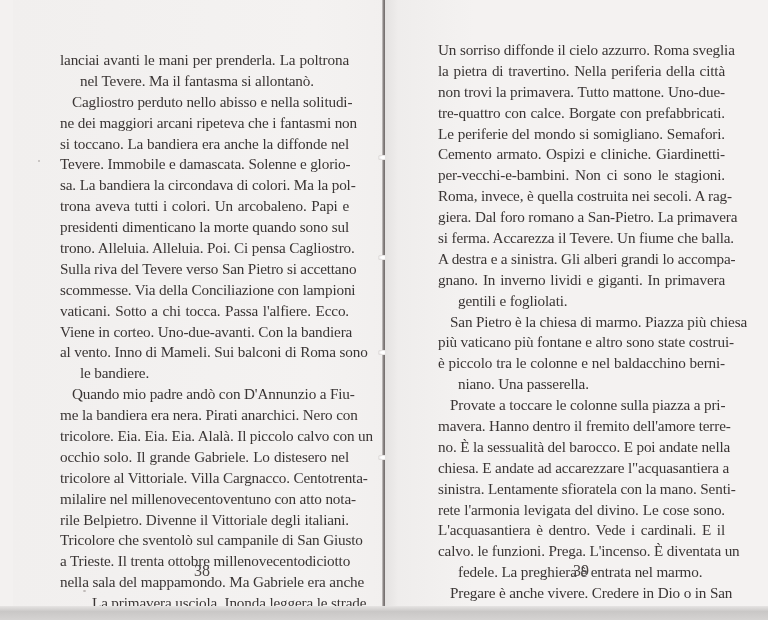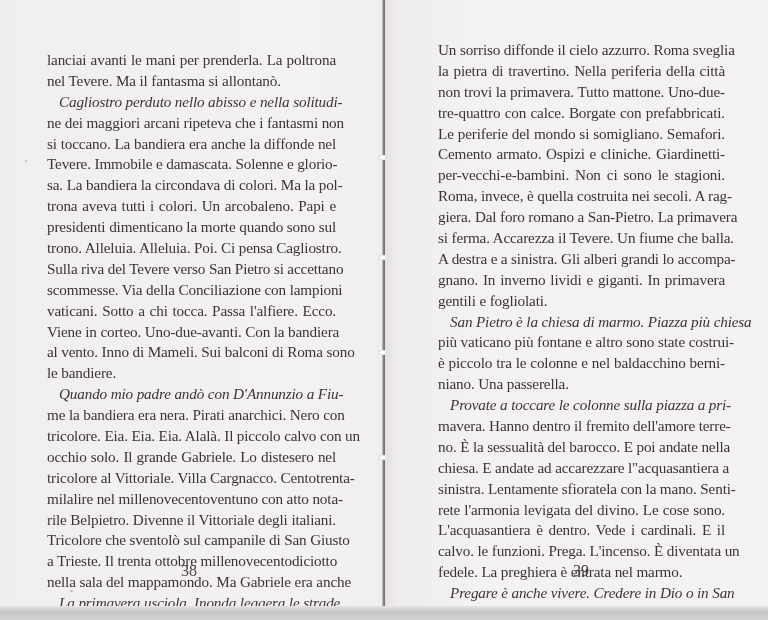--- a/index.html
+++ b/index.html
@@ -18,21 +18,21 @@
       height: 612px;
       background: #f3f1f0;
     }
     .page {
       position: absolute;
       top: 0;
       height: 612px;
       background: #f4f2f1;
     }
     .page-left {
-      left: 0;
+      left: 13px;
       width: 431px;
       background: linear-gradient(to right, #f1efee 0%, #f4f2f1 70%, #f0eeed 96%, #e8e6e5 100%);
     }
     .page-right {
       left: 385px;
       width: 445px;
       background: linear-gradient(to right, #e4e2e1 0%, #efedec 3%, #f4f2f1 20%, #f4f2f1 100%);
     }
     .gutter {
       position: absolute;
@@ -71,24 +71,24 @@
     }
     .line {
       display: block;
       white-space: nowrap;
       text-align-last: justify;
       text-align: justify;
       height: 20.9px;
     }
     .line.last {
       text-align-last: left;
+      margin-left: 20px;
     }
     .line.indent {
       padding-left: 12px;
-      font-style: italic;
     }
     .page-number {
       position: absolute;
       font-family: "Liberation Serif", "DejaVu Serif", serif;
       font-size: 16px;
       color: #4a4544;
       top: 562px;
     }
     .pn-left { left: 181px; }
     .pn-right { left: 573px; }

